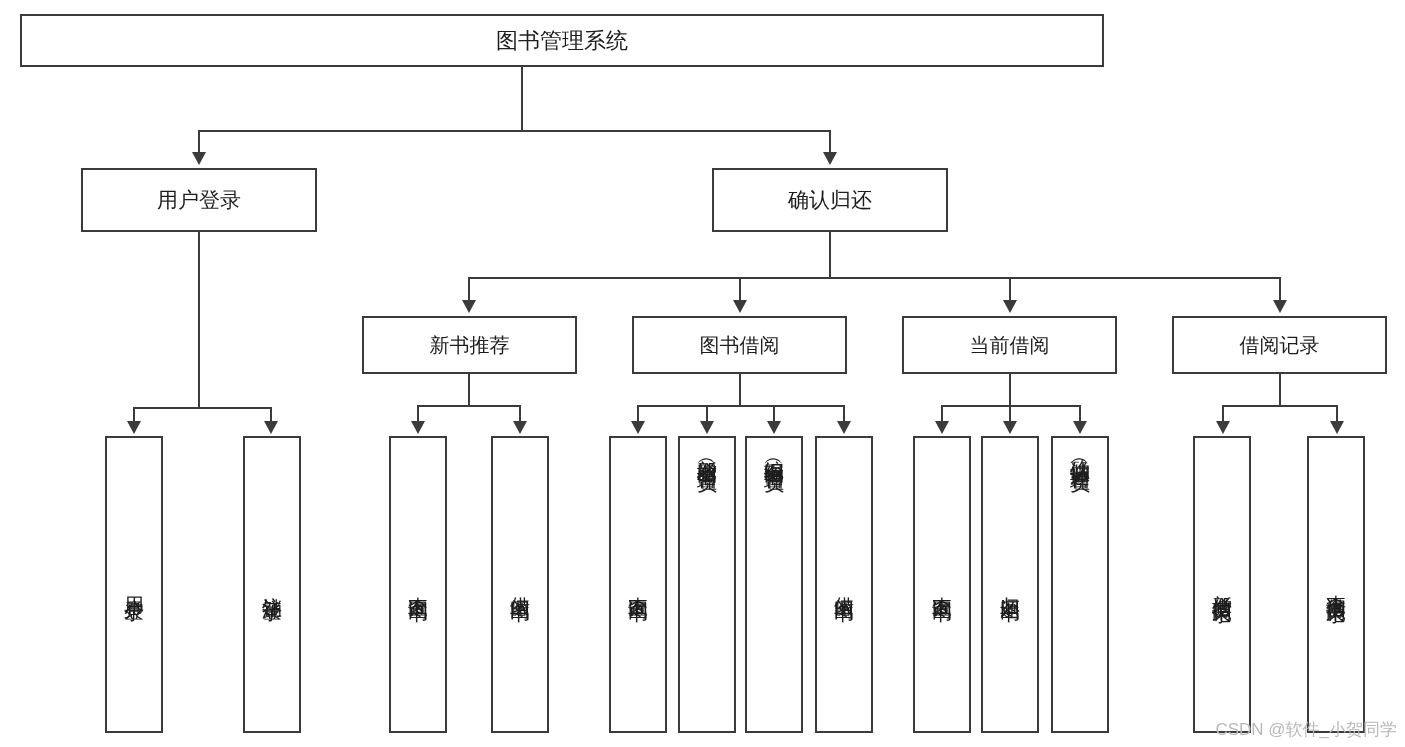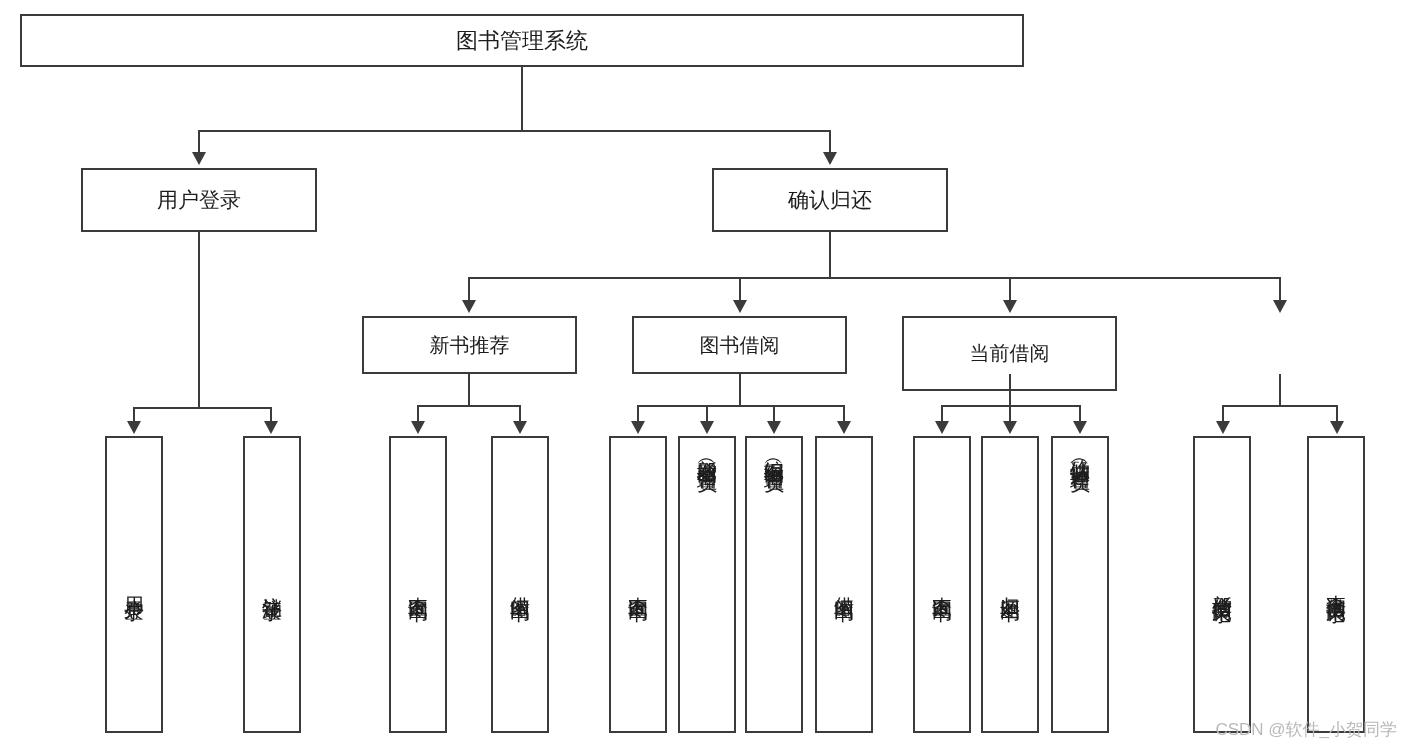--- a/index.html
+++ b/index.html
@@ -82,21 +82,21 @@
     color: #b9b9b9;
     white-space: nowrap;
     pointer-events: none;
   }
 </style>
 </head>
 <body>
 
 <div id="canvas">
 
-  <div class="node level0" style="left:20px; top:14px; width:1004px; height:53px;">
+  <div class="node level0" style="left:20px; top:14px; width:1084px; height:53px;">
     <span>图书管理系统</span>
   </div>
 
   <div class="vline" style="left:521px; top:67px; height:64px;"></div>
   <div class="hline" style="left:198px; top:130px; width:632px;"></div>
   <div class="vline" style="left:198px; top:130px; height:25px;"></div>
   <div class="arrow" style="left:192px; top:152px;"></div>
   <div class="vline" style="left:829px; top:130px; height:25px;"></div>
   <div class="arrow" style="left:823px; top:152px;"></div>
 
@@ -125,22 +125,25 @@
   <div class="arrow" style="left:1003px; top:300px;"></div>
   <div class="vline" style="left:1279px; top:277px; height:25px;"></div>
   <div class="arrow" style="left:1273px; top:300px;"></div>
 
   <div class="node level2" style="left:362px; top:316px; width:215px; height:58px;">
     <span>新书推荐</span>
   </div>
   <div class="node level2" style="left:632px; top:316px; width:215px; height:58px;">
     <span>图书借阅</span>
   </div>
-  <div class="node level2" style="left:902px; top:316px; width:215px; height:75px;">
+  <div class="node level2" style="left:902px; top:316px; width:215px; height:58px;">
     <span>当前借阅</span>
+  </div>
+  <div class="node level2" style="left:1172px; top:316px; width:215px; height:58px;">
+    <span>借阅记录</span>
   </div>
 
   <div class="vline" style="left:468px; top:374px; height:33px;"></div>
   <div class="hline" style="left:417px; top:405px; width:103px;"></div>
   <div class="vline" style="left:417px; top:405px; height:18px;"></div>
   <div class="arrow" style="left:411px; top:421px;"></div>
   <div class="vline" style="left:519px; top:405px; height:18px;"></div>
   <div class="arrow" style="left:513px; top:421px;"></div>
 
   <div class="vline" style="left:739px; top:374px; height:33px;"></div>

